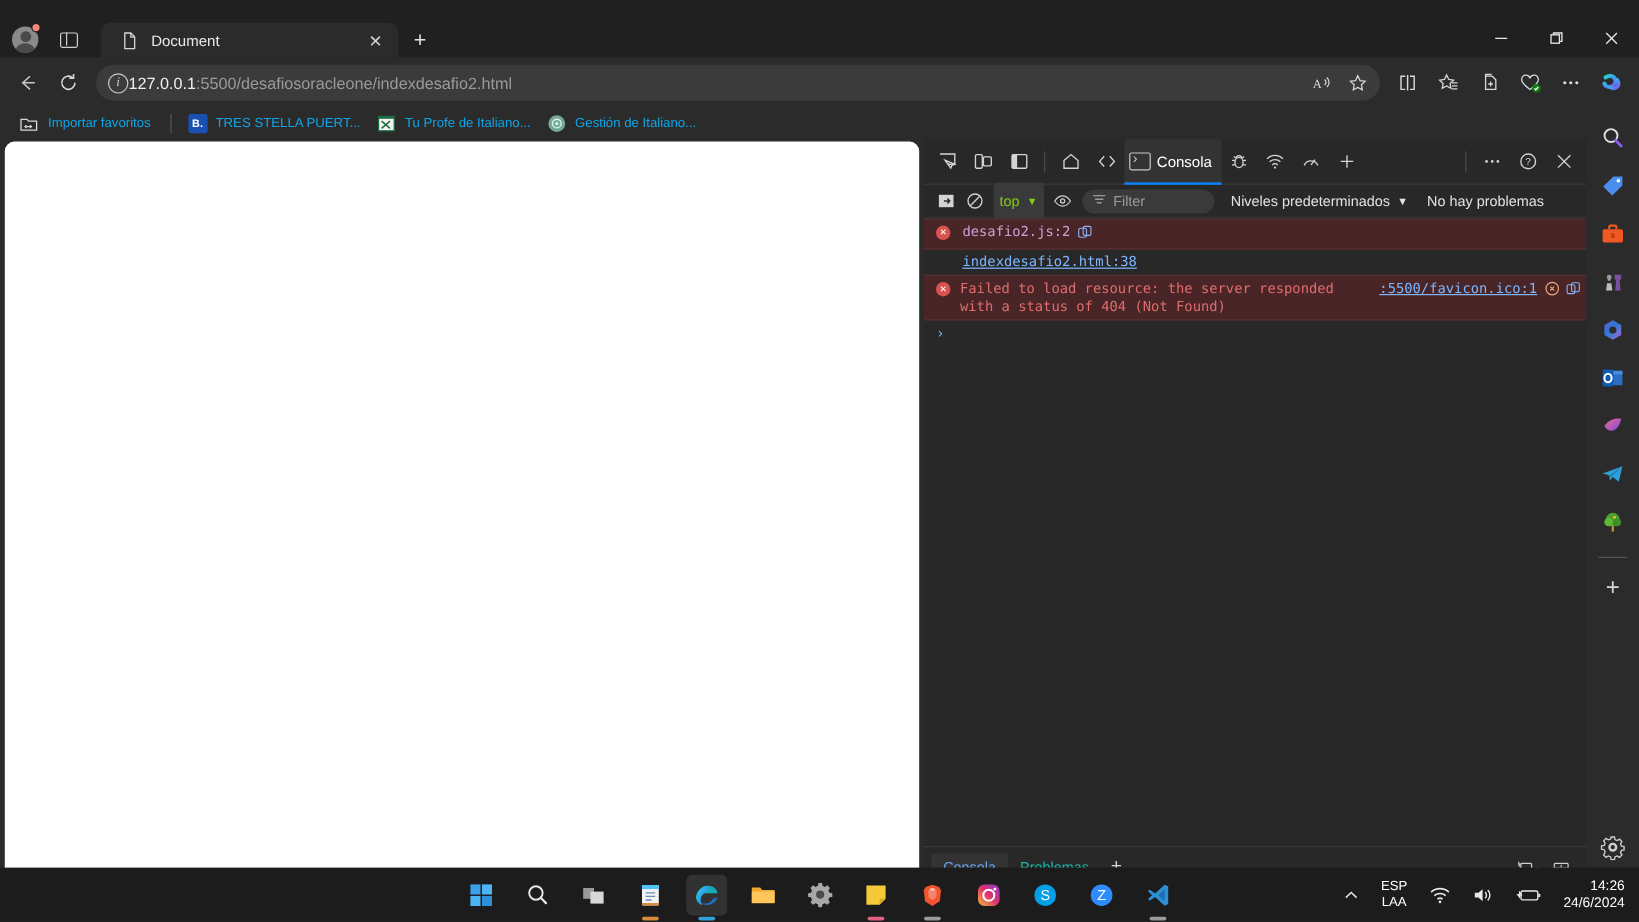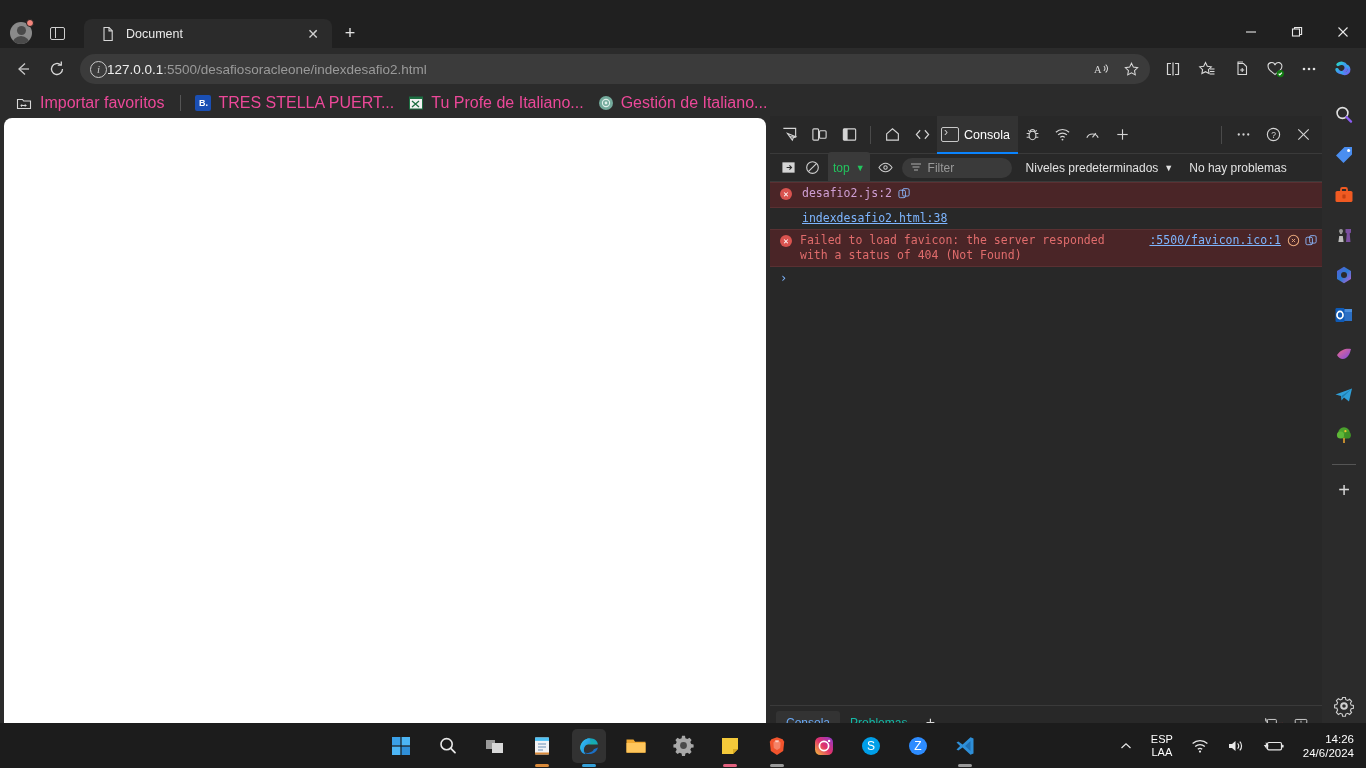--- a/index.html
+++ b/index.html
@@ -50,21 +50,21 @@
     display: flex; align-items: center; justify-content: center; color: #c9c9c9; font-size: 11px;
     font-family: "Liberation Serif", serif; font-style: italic; }
   .url { color: #9a9a9a; font-size: 13.5px; white-space: nowrap; overflow: hidden; flex: 1; }
   .url b { color: #eeeeee; font-weight: 400; }
   .ab-right { display: flex; align-items: center; flex: none; }
   .ab-right .tb-btn { width: 30px; }
 
   
   .bookmarks { height: 26px; background: #2b2b2b; display: flex; align-items: center; padding: 0 10px; }
   .bm { display: flex; align-items: center; height: 20px; padding: 0 6px; border-radius: 4px; margin-right: 2px; }
-  .bm-label { color: #ec4899; font-size: 16px; white-space: nowrap; margin-left: 7px; }
+  .bm-label { color: #0ea5e9; font-size: 11px; white-space: nowrap; margin-left: 7px; }
   .bm-first .bm-label { margin-left: 8px; }
   .bm-sep { width: 1px; height: 16px; background: #555; margin: 0 8px; }
   .bm-ico { width: 16px; height: 16px; flex: none; border-radius: 2px; display: flex; align-items: center; justify-content: center;
     font-size: 9px; font-weight: bold; color: #fff; }
 
   
   .content { position: absolute; left: 0; top: 100px; width: 1322px; height: 623px; background: #2b2b2b; }
   .viewport { position: absolute; left: 4px; top: 2px; width: 762px; height: 613px; background: #ffffff;
     border-radius: 8px; }
 
@@ -79,21 +79,21 @@
   .dt-tab.active::after { content:""; position:absolute; left:0; right:0; bottom:0; height:2px; background:#0a84ff; }
   .console-ico { width: 18px; height: 15px; border: 1.4px solid #c9c9c9; border-radius: 2px; position: relative; margin-right: 5px; flex: none; }
   .console-ico::before { content:"›"; position:absolute; left:2px; top:-3px; color:#c9c9c9; font-size: 12px; }
   .err-badge { position: absolute; right: 36px; bottom: 7px; width: 10px; height: 10px; border-radius: 50%;
     background: #e8484a; border: 1px solid #282828; }
   .dt-spacer { flex: 1; }
 
   .dt-filterbar { height: 28px; display: flex; align-items: center; padding: 0 6px; border-bottom: 1px solid #3a3a3a; }
   .fb-btn { width: 24px; height: 22px; display: flex; align-items: center; justify-content: center; color: #d0d0d0; flex: none; }
   .ctx-select { height: 32px; background: #3a3a3a; border-radius: 3px; display: flex; align-items: center;
-    padding: 0 5px; margin: 0 4px; color: #22c55e; font-size: 12px; flex: none; }
+    padding: 0 5px; margin: 0 4px; color: #84cc16; font-size: 12px; flex: none; }
   .ctx-select .caret { margin-left: 6px; font-size: 9px; }
   .filter-input { width: 110px; height: 20px; background: #3a3a3a; border-radius: 10px; display: flex; align-items: center;
     padding: 0 8px; margin-left: 4px; flex: none; }
   .filter-ph { color: #9a9a9a; font-size: 12px; margin-left: 6px; }
   .levels { color: #e2e2e2; font-size: 12px; margin-left: 14px; display: flex; align-items: center; white-space: nowrap; }
   .levels .caret { margin-left: 6px; font-size: 9px; }
   .noprob { color: #e2e2e2; font-size: 12px; margin-left: 16px; white-space: nowrap; text-align: right; }
 
   .dt-console { flex: 1; overflow: hidden; font-family: "DejaVu Sans Mono", monospace; font-size: 11.5px; }
   .msg { display: flex; padding: 3px 4px 3px 10px; position: relative; line-height: 15px; }
@@ -447,21 +447,21 @@
           </span>
         </div>
 
         <div class="msg log">
           <span class="msg-ico blank"></span>
           <span class="msg-src">indexdesafio2.html:38</span>
         </div>
 
         <div class="msg error">
           <span class="msg-ico">✕</span>
-          <span class="msg-body"><span>Failed to load favicon: the server responded</span>
+          <span class="msg-body"><span>Failed to load resource: the server responded</span>
 <span>with a status of 404 (Not Found)</span></span>
           <span class="msg-src" style="color:#7eb6ff;text-decoration:underline;">:5500/favicon.ico:1</span>
           <span class="msg-trailing">
             <span>
               <svg width="13" height="13" viewBox="0 0 14 14">
                   <circle cx="7" cy="7" r="5.6" fill="none" stroke="#e8a87c" stroke-width="1.1"></circle>
                   <path d="M5.3 5.3l3.4 3.4M8.7 5.3l-3.4 3.4" stroke="#e8a87c" stroke-width="1"></path>
                 </svg>
             </span>
             <span>

